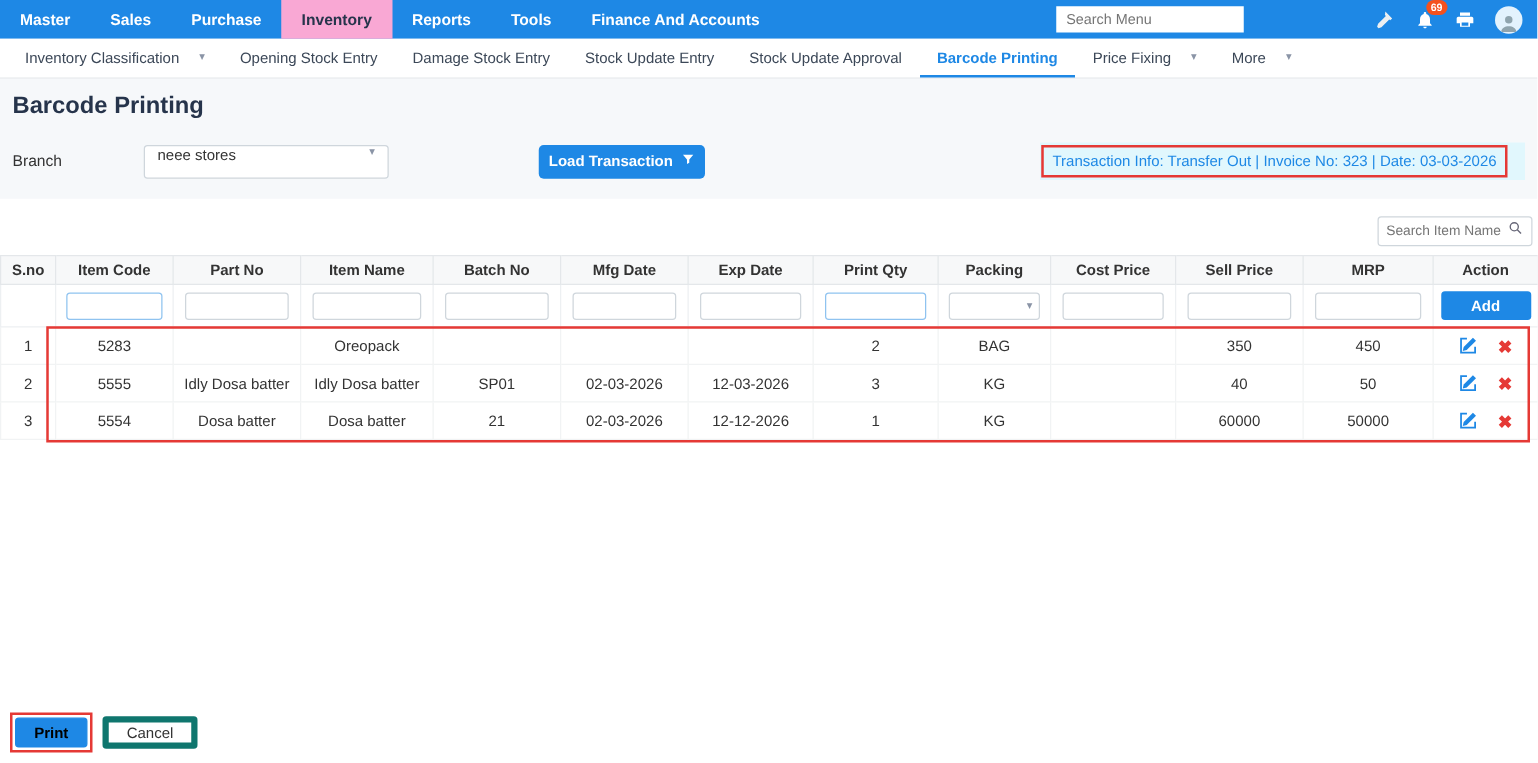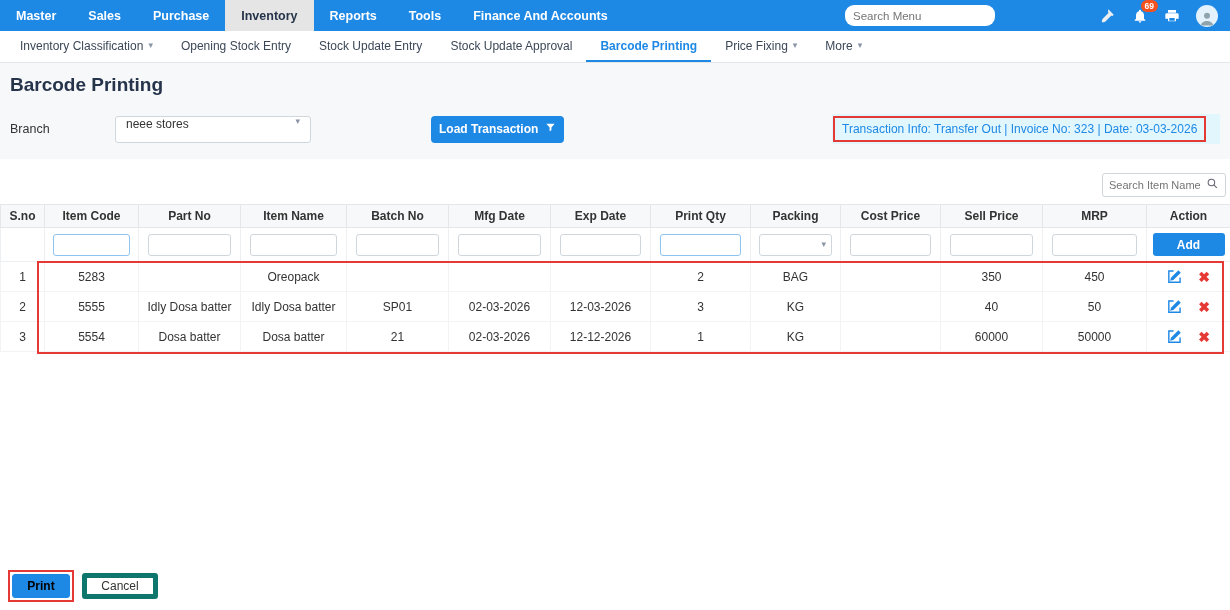--- a/index.html
+++ b/index.html
@@ -4,30 +4,30 @@
 <style>
   *{box-sizing:border-box;margin:0;padding:0}
   html,body{width:1230px;height:610px}
   body{position:relative;font-family:"Liberation Sans",sans-serif;background:#fff;overflow:hidden}
   button,input{font-family:inherit}
 
   
   .topnav{height:31px;background:var(--primary,#1e88e5);display:flex;align-items:stretch;color:#fff}
   .topnav-items{display:flex}
   .nav-item{display:flex;align-items:center;padding:0 16px;font-size:12.5px;font-weight:600;cursor:pointer;white-space:nowrap}
-  .nav-item.active{background:#e5e5e5;color:#26344b}
+  .nav-item.active{background:#f9a8d4;color:#26344b}
   .topnav-right{margin-left:auto;display:flex;align-items:center;padding-right:12px;gap:16px}
-  .menu-search{width:150px;height:21px;border:none;border-radius:9px;padding:0 8px;font-size:11.5px;margin-right:88px;color:#333}
+  .menu-search{width:150px;height:21px;border:none;border-radius:0;padding:0 8px;font-size:11.5px;margin-right:88px;color:#333}
   .icon-btn{position:relative;display:flex;align-items:center;cursor:pointer}
   .badge{position:absolute;top:-8px;right:-10px;background:#f4511e;color:#fff;font-size:8.5px;font-weight:700;border-radius:8px;padding:1px 4px;line-height:1.2}
   .avatar{width:22px;height:22px;border-radius:50%;background:#e3f2fd;overflow:hidden;display:flex;align-items:flex-end;justify-content:center}
 
   
   .subnav{height:32px;border-bottom:1px solid #e3e7ea;display:flex;align-items:stretch;padding-left:6px;background:#fff}
-  .subnav-item{display:flex;align-items:center;gap:5px;padding:0 14px;font-size:12px;color:#3c4858;cursor:pointer;border-bottom:2px solid transparent;white-space:nowrap}
+  .subnav-item{display:flex;align-items:center;gap:16px;padding:0 14px;font-size:12px;color:#3c4858;cursor:pointer;border-bottom:2px solid transparent;white-space:nowrap}
   .subnav-item.active{color:var(--primary,#1e88e5);border-bottom-color:var(--primary,#1e88e5);font-weight:600}
   .caret{font-size:9px;color:#8a94a6;line-height:1}
 
   
   .page-head{background:#f6f8fa;padding:11px 10px 15px}
   .page-title{font-size:19px;font-weight:700;color:#26344b;margin-bottom:18px}
   .form-row{display:flex;align-items:center}
   .branch-label{font-size:12.5px;color:#333;width:105px}
   .select-box{width:196px;height:27px;background:#fff;border:1px solid #cfd6dc;border-radius:3px;display:flex;align-items:flex-start;justify-content:space-between;padding:0 10px;font-size:12px;color:#333;cursor:pointer}
   .load-btn{margin-left:120px;height:27px;background:var(--primary,#1e88e5);color:#fff;border:none;border-radius:4px;padding:0 8px;font-size:12px;font-weight:600;display:flex;align-items:center;gap:7px;cursor:pointer}
@@ -98,20 +98,23 @@
   </div>
 </header>
 
 <nav class="subnav">
   <div class="subnav-item">
     <span>Inventory Classification</span>
     <span class="caret">▾</span>
   </div>
   <div class="subnav-item">
     <span>Opening Stock Entry</span>
+  </div>
+  <div class="subnav-item">
+    <span>Damage Stock Entry</span>
   </div>
   <div class="subnav-item">
     <span>Stock Update Entry</span>
   </div>
   <div class="subnav-item">
     <span>Stock Update Approval</span>
   </div>
   <div class="subnav-item active">
     <span>Barcode Printing</span>
   </div>

